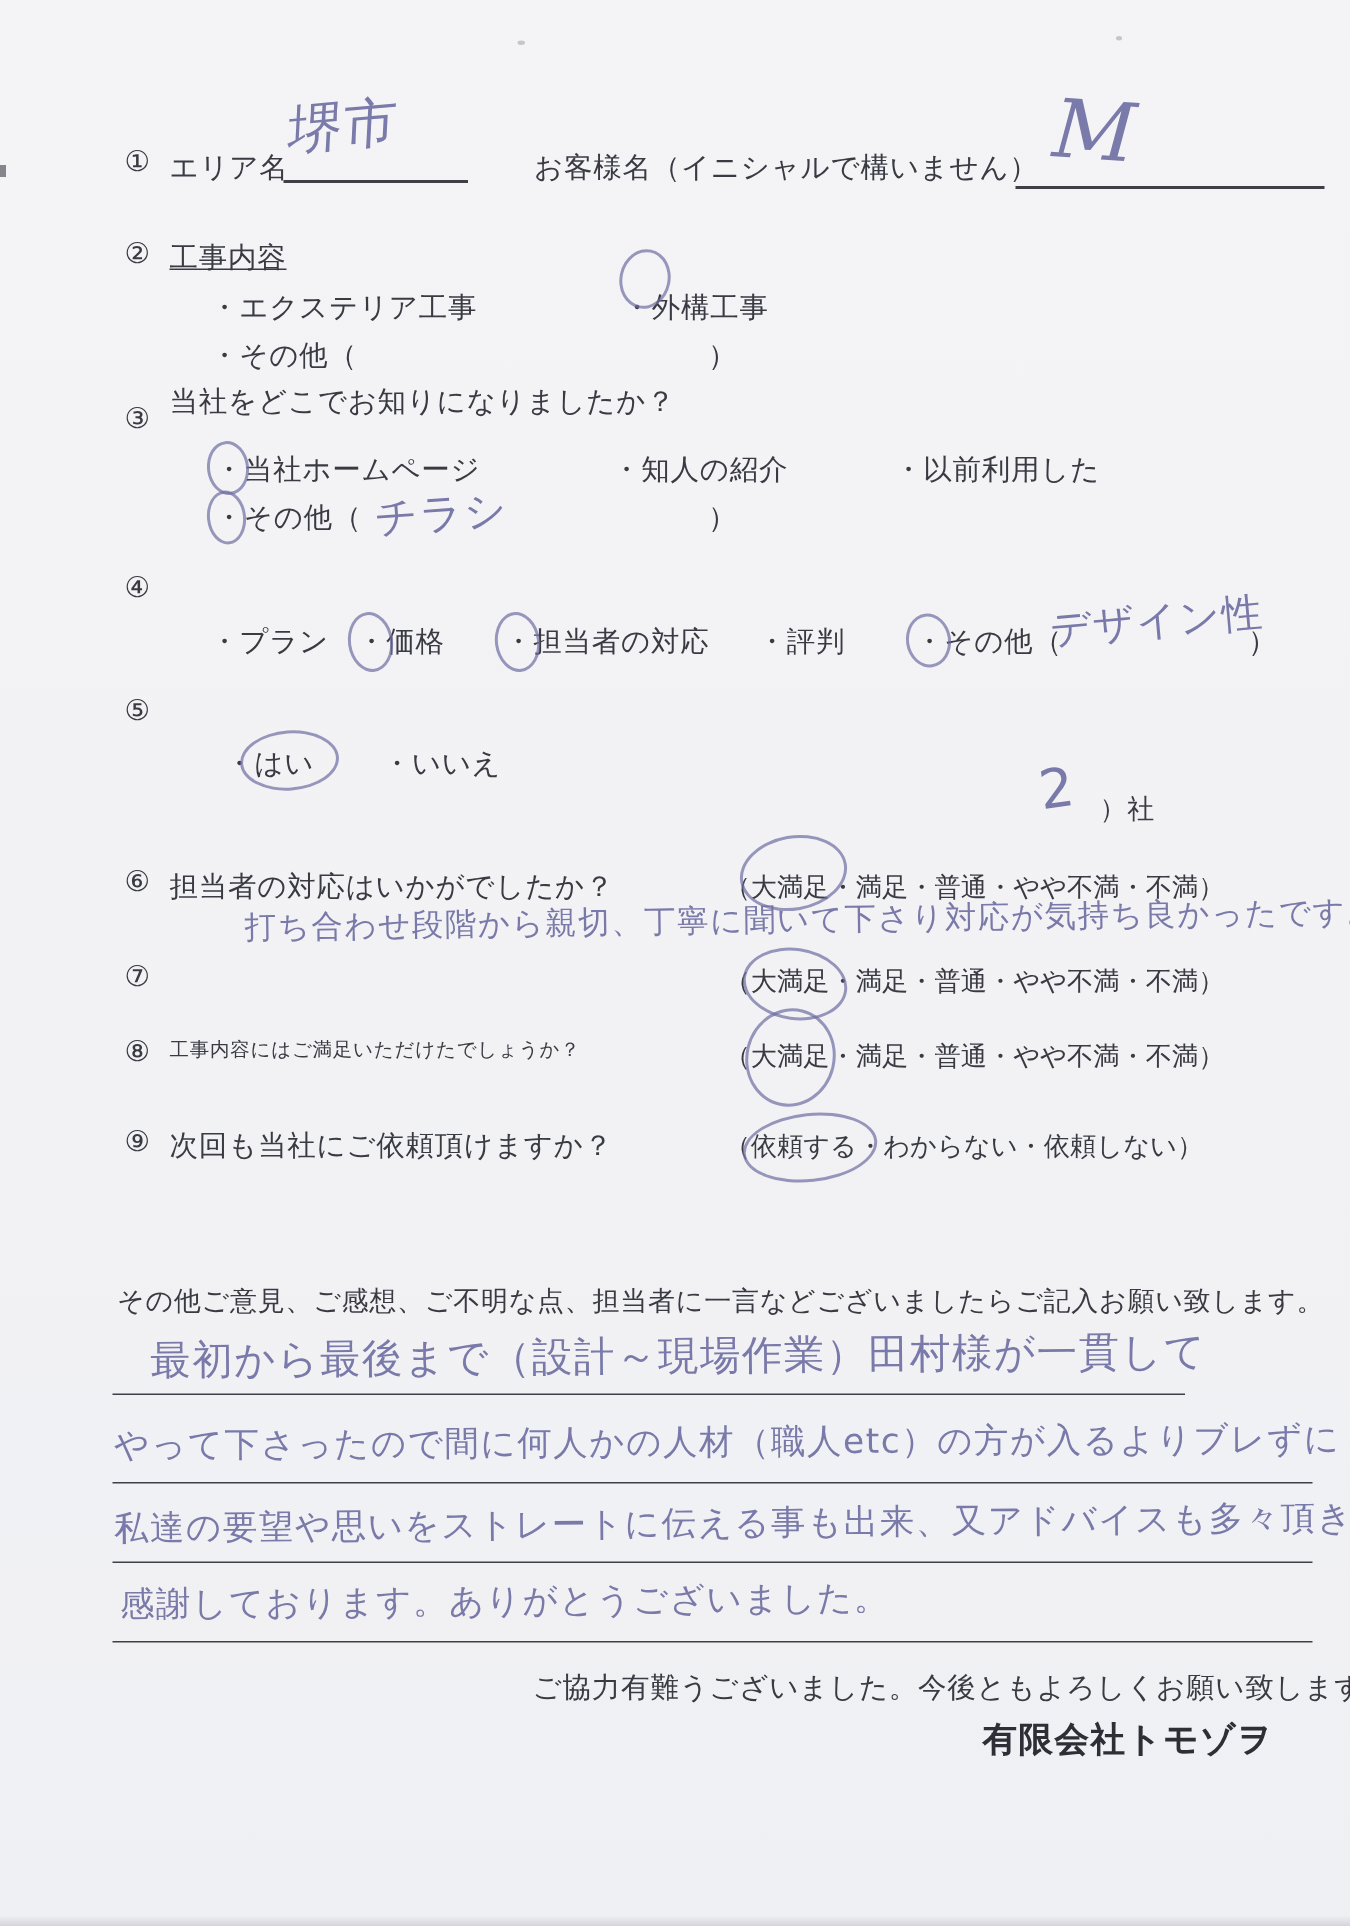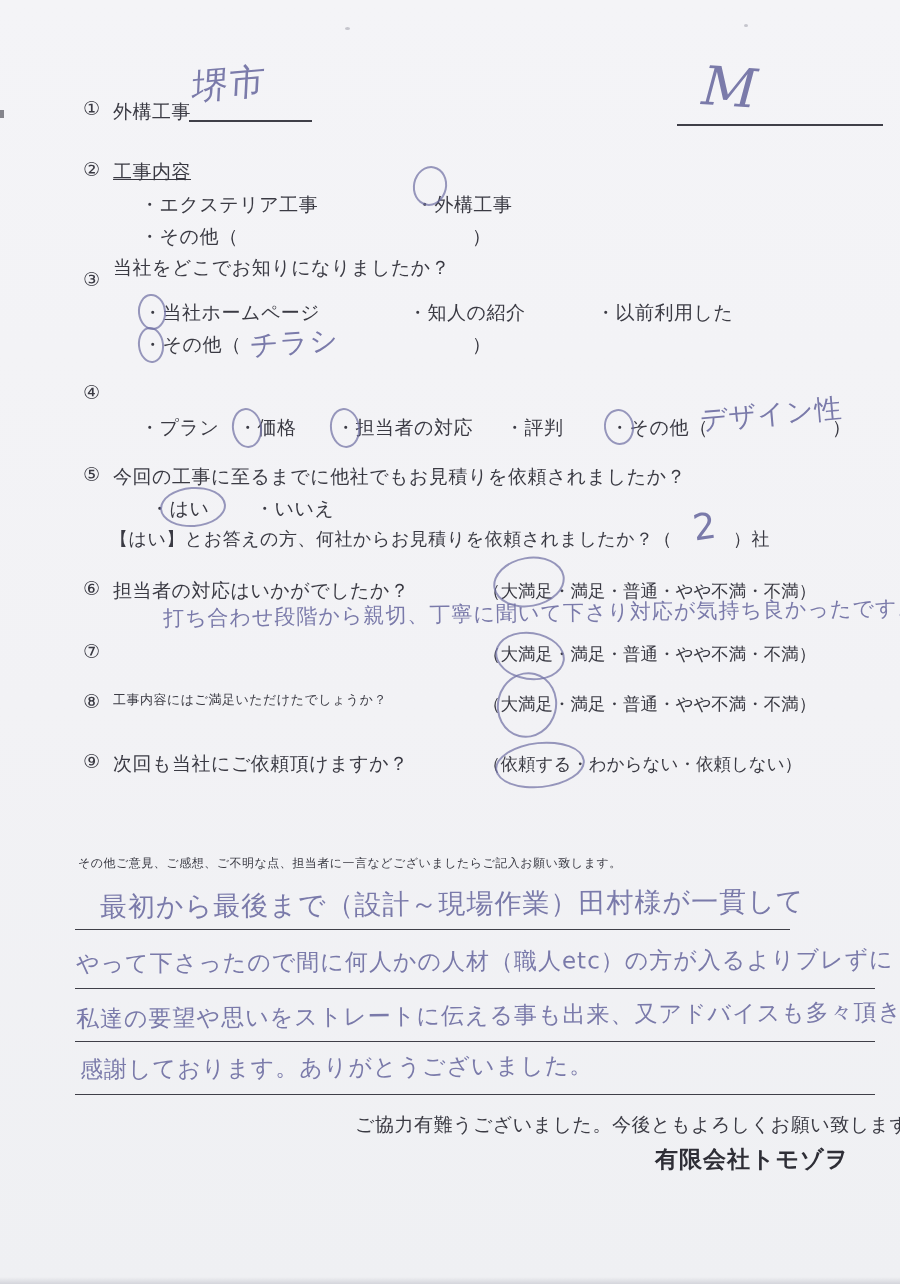--- a/index.html
+++ b/index.html
@@ -9,21 +9,21 @@
     --pen-line:rgba(110,110,162,.7);
   }
   html,body{margin:0;padding:0;background:var(--paper);}
   .sheet{
     position:relative;width:900px;height:1284px;overflow:hidden;
     background:linear-gradient(180deg,#f4f4f7 0%,#f2f2f5 55%,#eff0f3 100%);
     font-family:"Liberation Sans","DejaVu Sans",sans-serif;
   }
   .t{position:absolute;font-size:19px;color:var(--ink);white-space:nowrap;letter-spacing:.5px;}
   .scale{font-size:17.5px;letter-spacing:0;}
-  .prompt{font-size:12px;}
+  .prompt{font-size:18px;}
   .fup{font-size:18px;}
   .hand{
     position:absolute;color:var(--pen);white-space:nowrap;
     font-family:"DejaVu Sans",sans-serif;opacity:.9;letter-spacing:1px;
   }
   .ul{position:absolute;height:0;border-bottom:2px solid #3f3f48;}
   .ul-thin{border-bottom-width:1.5px;}
   .pen-ellipse{position:absolute;border:2px solid var(--pen-line);border-radius:50%;pointer-events:none;}
   .sel{position:relative;display:inline-block;}
   .company{font-weight:bold;font-size:23px;color:#2e2e36;letter-spacing:1px;}
@@ -35,23 +35,24 @@
 </head>
 <body>
 
 <div class="sheet">
 
   <div class="speck" style="left:345px;top:27px;"></div>
   <div class="speck" style="left:744px;top:24px;width:4px;"></div>
   <div class="edge-mark" style="left:0;top:110px;"></div>
 
   <span class="t" style="left:83px;top:97px;">①</span>
-  <span class="t" style="left:113px;top:99px;">外構工事</span>
+  <span class="t" style="left:113px;top:99px;">エリア名</span>
   <div class="ul" style="left:189px;top:120px;width:123px;"></div>
   <span class="hand" style="left:192px;top:60px;font-size:36px;transform:rotate(-5deg) skewX(-8deg);">堺市</span>
+  <span class="t" style="left:356px;top:99px;">お客様名（イニシャルで構いません）</span>
   <div class="ul" style="left:677px;top:124px;width:206px;"></div>
   <span class="hand" style="left:702px;top:56px;font-size:54px;font-family:'DejaVu Serif',serif;font-style:italic;transform:rotate(4deg);">M</span>
 
   <span class="t" style="left:83px;top:158px;">②</span>
   <span class="t" style="left:113px;top:159px;text-decoration:underline;">工事内容</span>
   <span class="t" style="left:140px;top:192px;">・エクステリア工事</span>
   <span class="t" style="left:415px;top:192px;">・外構工事</span>
   <span class="pen-ellipse" style="left:413px;top:166px;width:30px;height:36px;transform:rotate(12deg);"></span>
   <span class="t" style="left:140px;top:224px;">・その他（</span>
   <span class="t" style="left:472px;top:224px;">）</span>
@@ -73,25 +74,23 @@
   <span class="pen-ellipse" style="left:232px;top:408px;width:26px;height:36px;transform:rotate(-8deg);"></span>
   <span class="t" style="left:336px;top:415px;">・担当者の対応</span>
   <span class="pen-ellipse" style="left:330px;top:408px;width:26px;height:36px;transform:rotate(-8deg);"></span>
   <span class="t" style="left:505px;top:415px;">・評判</span>
   <span class="t" style="left:610px;top:415px;">・その他（</span>
   <span class="pen-ellipse" style="left:604px;top:409px;width:26px;height:32px;transform:rotate(-8deg);"></span>
   <span class="hand" style="left:700px;top:396px;font-size:27px;transform:rotate(-5deg);">デザイン性</span>
   <span class="t" style="left:832px;top:415px;">）</span>
 
   <span class="t" style="left:83px;top:463px;">⑤</span>
-  <span class="t" style="left:113px;top:464px;">今回の工事に至るまでに他社でもお見積りを依頼されましたか？</span>
   <span class="t" style="left:150px;top:496px;">・はい</span>
   <span class="pen-ellipse" style="left:160px;top:487px;width:62px;height:36px;transform:rotate(-4deg);"></span>
   <span class="t" style="left:255px;top:496px;">・いいえ</span>
-  <span class="t fup" style="left:110px;top:527px;">【はい】とお答えの方、何社からお見積りを依頼されましたか？（</span>
   <span class="hand" style="left:693px;top:506px;font-size:36px;transform:rotate(-8deg);">2</span>
   <span class="t fup" style="left:733px;top:527px;">）社</span>
 
   <span class="t" style="left:83px;top:577px;">⑥</span>
   <span class="t" style="left:113px;top:578px;">担当者の対応はいかがでしたか？</span>
   <span class="t scale" style="left:483px;top:579px;"><span>（</span><span class="sel"><span class="pen-ellipse" style="left:-8px;top:-22px;width:68px;height:46px;transform:rotate(-10deg);"></span><span>大満足</span></span><span>・満足・普通・やや不満・不満）</span></span>
   <span class="hand" style="left:163px;top:599px;font-size:21px;transform:rotate(-0.8deg);">打ち合わせ段階から親切、丁寧に聞いて下さり対応が気持ち良かったです。</span>
 
   <span class="t" style="left:83px;top:640px;">⑦</span>
   <span class="t scale" style="left:483px;top:642px;"><span>（</span><span class="sel"><span class="pen-ellipse" style="left:-6px;top:-10px;width:66px;height:44px;transform:rotate(8deg);"></span><span>大満足</span></span><span>・満足・普通・やや不満・不満）</span></span>

